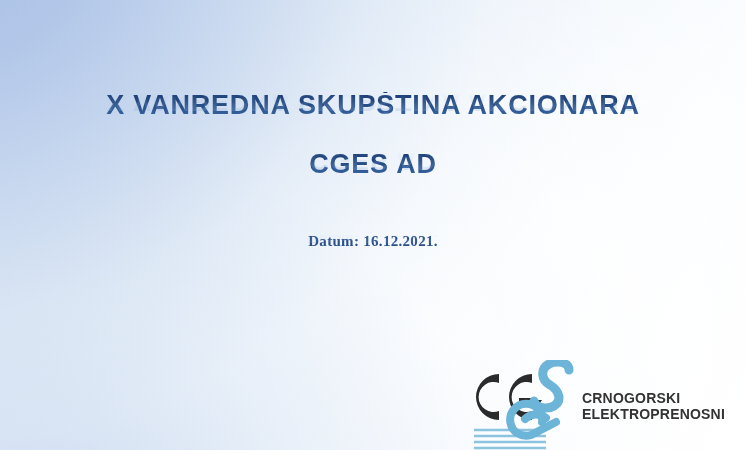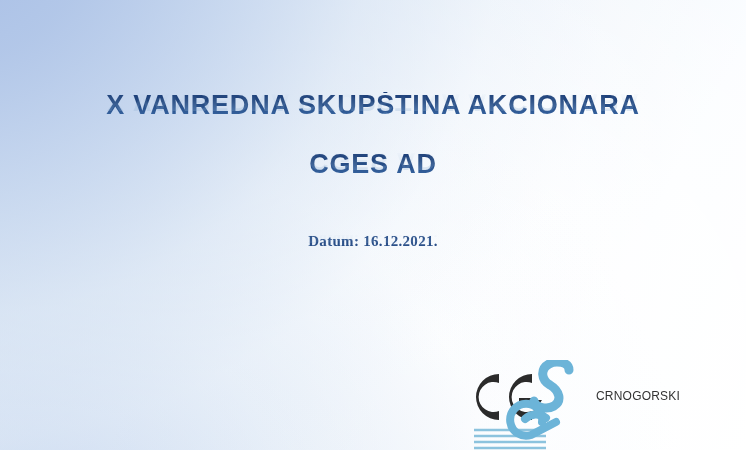--- a/index.html
+++ b/index.html
@@ -149,25 +149,25 @@
     align-items: flex-start;
   }
 
   .logo-mark {
     width: 108px;
     height: 90px;
     flex: 0 0 auto;
   }
 
   .logo-wordmark {
-    margin-left: 16px;
+    margin-left: 2px;
     padding-top: 30px;
-    font-size: 12px;
+    font-size: 14px;
     line-height: 1.16;
-    font-weight: normal;
+    font-weight: bold;
     letter-spacing: 0.2px;
     color: #333333;
     white-space: nowrap;
   }
   .logo-wordmark span { display: block; }
 </style>
 </head>
 <body>
 
 <div id="slide">
@@ -210,17 +210,18 @@
 
       <path d="M97 10 C97 2 84 0 77 4 C68 9 69 20 78 25
                C88 31 90 41 82 46 C75 50 64 48 62 41" fill="none" stroke="#6cb4d8" stroke-width="9" stroke-linecap="round"></path>
 
       <path d="M70 62 A16 16 0 1 0 59 75 L84 62" fill="none" stroke="#6cb4d8" stroke-width="8" stroke-linecap="round"></path>
       <path d="M53 59 A16 16 0 0 1 74 58" fill="none" stroke="#6cb4d8" stroke-width="8" stroke-linecap="round"></path>
     </svg>
 
     <div class="logo-wordmark">
       <span>CRNOGORSKI</span>
+      <span>ELEKTROPRENOSNI</span>
     </div>
 
   </div>
 
 </div>
 
 </body></html>

